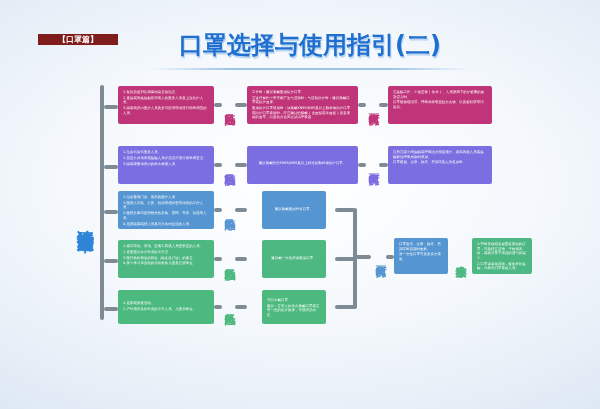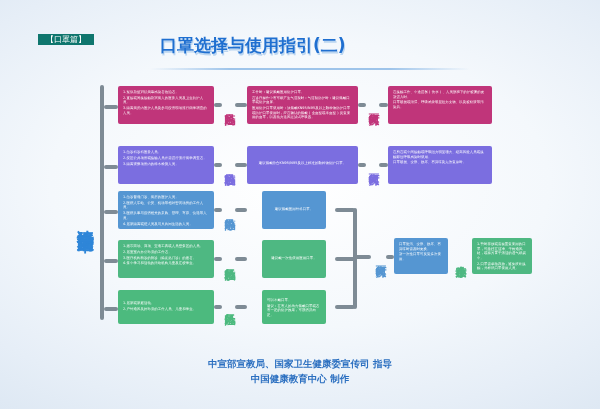--- a/index.html
+++ b/index.html
@@ -12,26 +12,26 @@
   }
   .frame{position:absolute;inset:0;}
   
   .logo{position:absolute;left:38px;top:27px;width:92px;height:36px;}
   .logo-main{
     font-size:15px;font-weight:bold;color:#2b62b8;letter-spacing:-1px;
     line-height:15px;white-space:nowrap;
   }
   .logo-main .yi{color:#d33a55;font-size:20px;font-style:italic;vertical-align:-2px;margin-left:1px;}
   .logo-sub{
-    display:inline-block;margin-top:2px;background:#0f766e;color:#ffffff;
-    font-size:8px;font-weight:normal;padding:1px 8px;letter-spacing:0px;line-height:9px;
+    display:inline-block;margin-top:2px;background:#7f1d1d;color:#ffffff;
+    font-size:8px;font-weight:bold;padding:1px 20px;letter-spacing:0px;line-height:9px;
   }
   .title{
-    position:absolute;left:160px;top:28px;width:300px;text-align:left;
-    font-size:17px;font-weight:bold;color:#1f6fd0;letter-spacing:0px;
+    position:absolute;left:160px;top:28px;width:300px;text-align:center;
+    font-size:24px;font-weight:bold;color:#1f6fd0;letter-spacing:0px;
     text-shadow:1px 2px 0 #bcd6f0;white-space:nowrap;line-height:34px;
   }
   .title-rule{position:absolute;left:150px;top:68px;width:320px;height:2px;
     background:linear-gradient(90deg,rgba(150,190,235,0) 0%,#9ec4ea 25%,#9ec4ea 75%,rgba(150,190,235,0) 100%);}
   
   .vprompt{
     position:absolute;left:58px;top:132px;width:38px;
     font-size:17px;font-weight:bold;color:#2f86d8;line-height:20px;
     text-align:center;letter-spacing:1px;
     writing-mode:vertical-rl;text-orientation:upright;height:175px;
@@ -191,18 +191,14 @@
       <p>口罩脏污、变形、损坏、有异味时需及时更换。</p>
       <p>新一次性口罩可反复多次使用。</p>
     </div>
     <div class="vlabel t-grn" style="left:452px;top:236px;height:42px;width:14px;">存放小贴士</div>
     <div class="card c-grn" style="left:472px;top:238px;width:60px;height:36px;">
       <p>1.暂时存放或需要重复使用的口罩，可悬挂在洁净、干燥通风处，或将其置于清洁的透气纸袋中。</p>
       <p>2.口罩需单独存放，避免彼此接触，并标识口罩使用人员。</p>
     </div>
   </div>
 
-  <div class="footer">
-    <div>中宣部宣教局、国家卫生健康委宣传司    指导</div>
-    <div>中国健康教育中心    制作</div>
-  </div>
 
 </div>
 
 </body></html>

